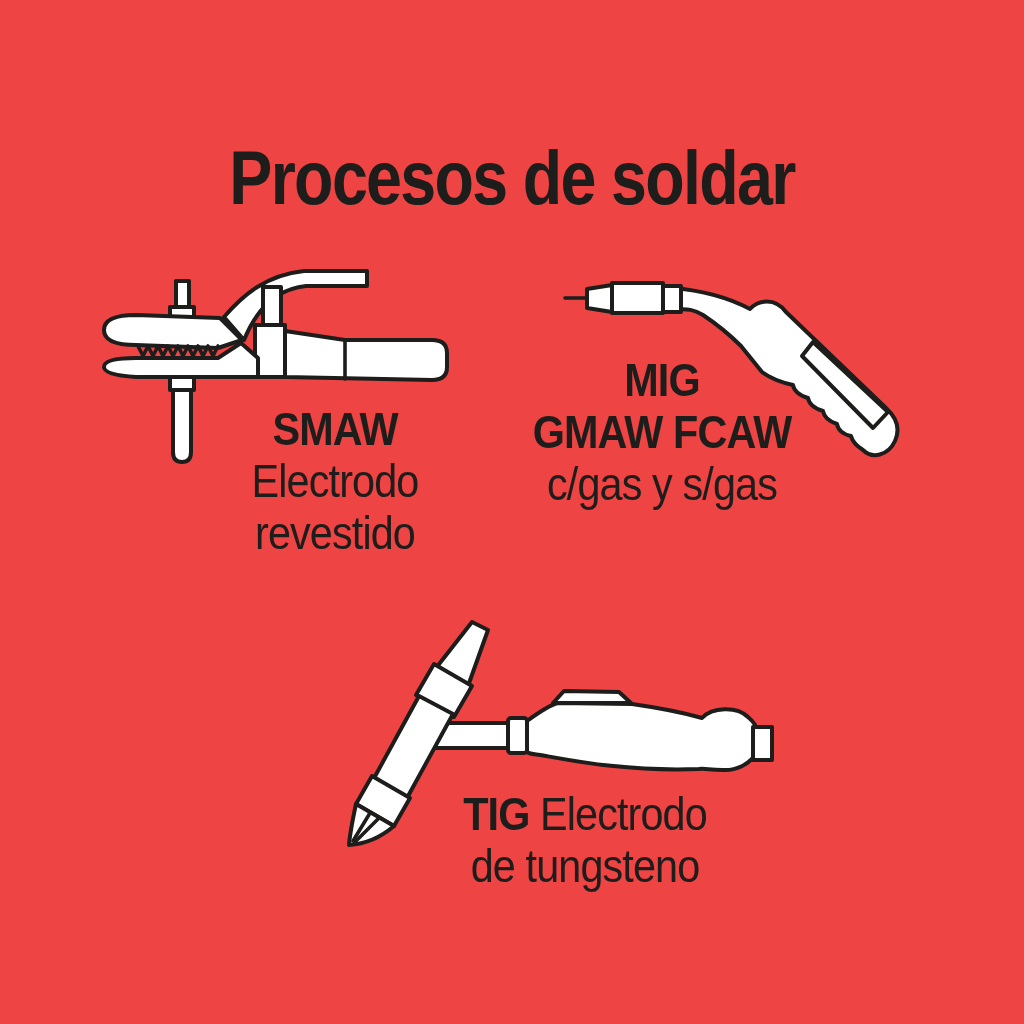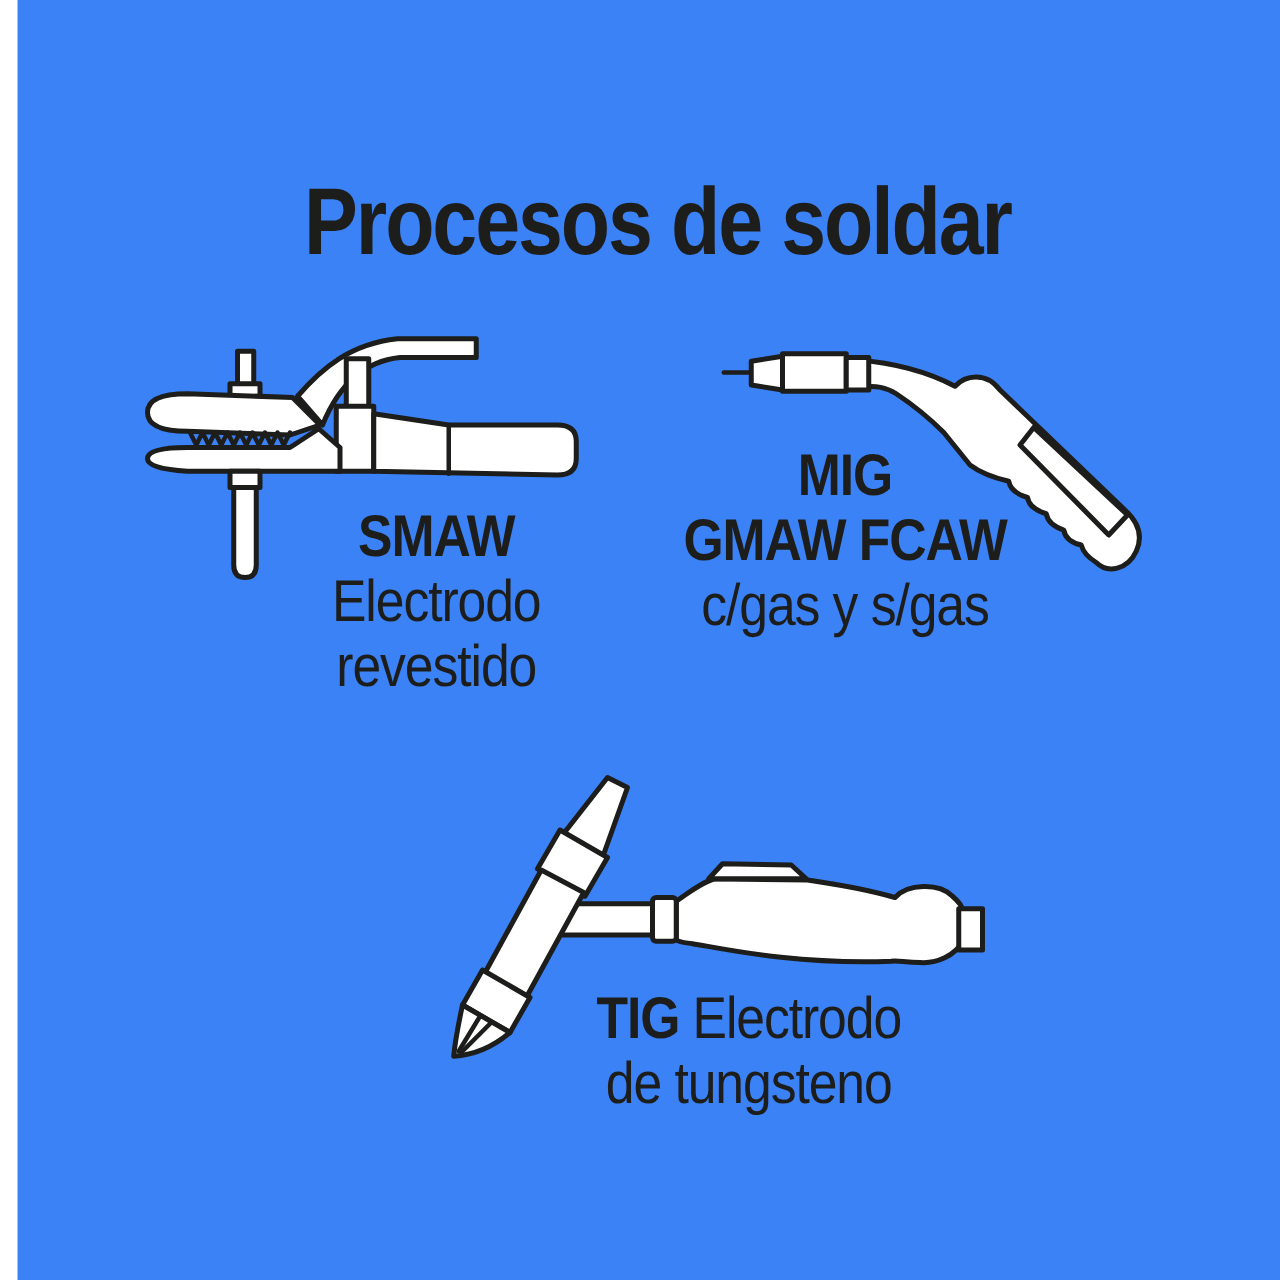--- a/index.html
+++ b/index.html
@@ -3,21 +3,21 @@
 <meta charset="utf-8">
 <style>
   html,body{margin:0;padding:0;}
   body{
     width:1024px;height:1024px;
     background:#ffffff;
     font-family:"Liberation Sans","DejaVu Sans",sans-serif;
     position:relative;
     overflow:hidden;
   }
-  .stage{position:absolute;inset:0;background:#3b82f6;margin-left:14px;}
+  .stage{position:absolute;inset:0;background:#ef4444;}
   .title{
     position:absolute;
     top:134px;left:0;width:1024px;
     text-align:center;
     font-size:76px;
     font-weight:bold;
     letter-spacing:-2px;
     color:#1d1d1b;
     transform:scaleX(0.85);
     transform-origin:center top;

